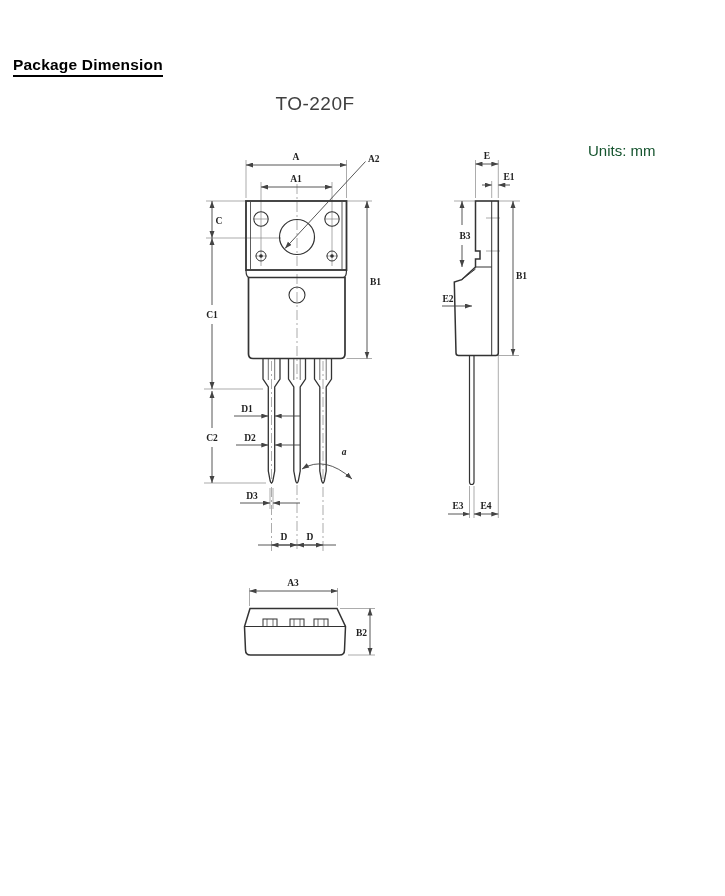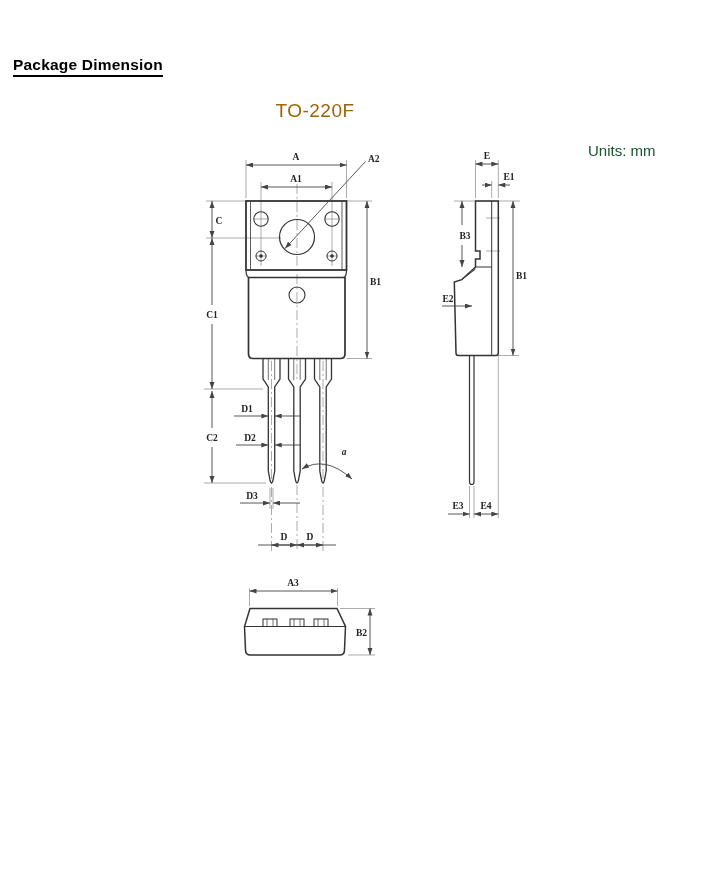--- a/index.html
+++ b/index.html
@@ -1,21 +1,21 @@
 <!DOCTYPE html>
 <html><head>
 <meta charset="utf-8">
 <style>
   html,body{margin:0;padding:0;background:#fff;}
   .page{position:relative;width:725px;height:896px;background:#ffffff;overflow:hidden;
         font-family:"Liberation Sans",sans-serif;color:#000;margin-top:48px;}
   .title{position:absolute;left:13px;top:8px;font-size:15.5px;font-weight:bold;
          border-bottom:2px solid #000;padding-bottom:1px;letter-spacing:.2px;}
-  .pkg-title{position:absolute;left:250px;top:52px;width:130px;text-align:center;
-             font-size:19px;letter-spacing:.5px;color:#a16207;}
+  .pkg-title{position:absolute;left:250px;top:45px;width:130px;text-align:center;
+             font-size:19px;letter-spacing:.5px;color:#404040;}
   .units{position:absolute;left:588px;top:94px;font-size:15px;color:#14532d;}
   svg.drawing{position:absolute;left:150px;top:85px;}
   svg text{font-family:"Liberation Serif",serif;font-size:9.5px;font-weight:bold;fill:#222;}
   svg text.ang{font-style:italic;}
   .dims{position:absolute;left:22px;top:642px;}
 </style>
 </head>
 <body>
 
 <div class="page">

